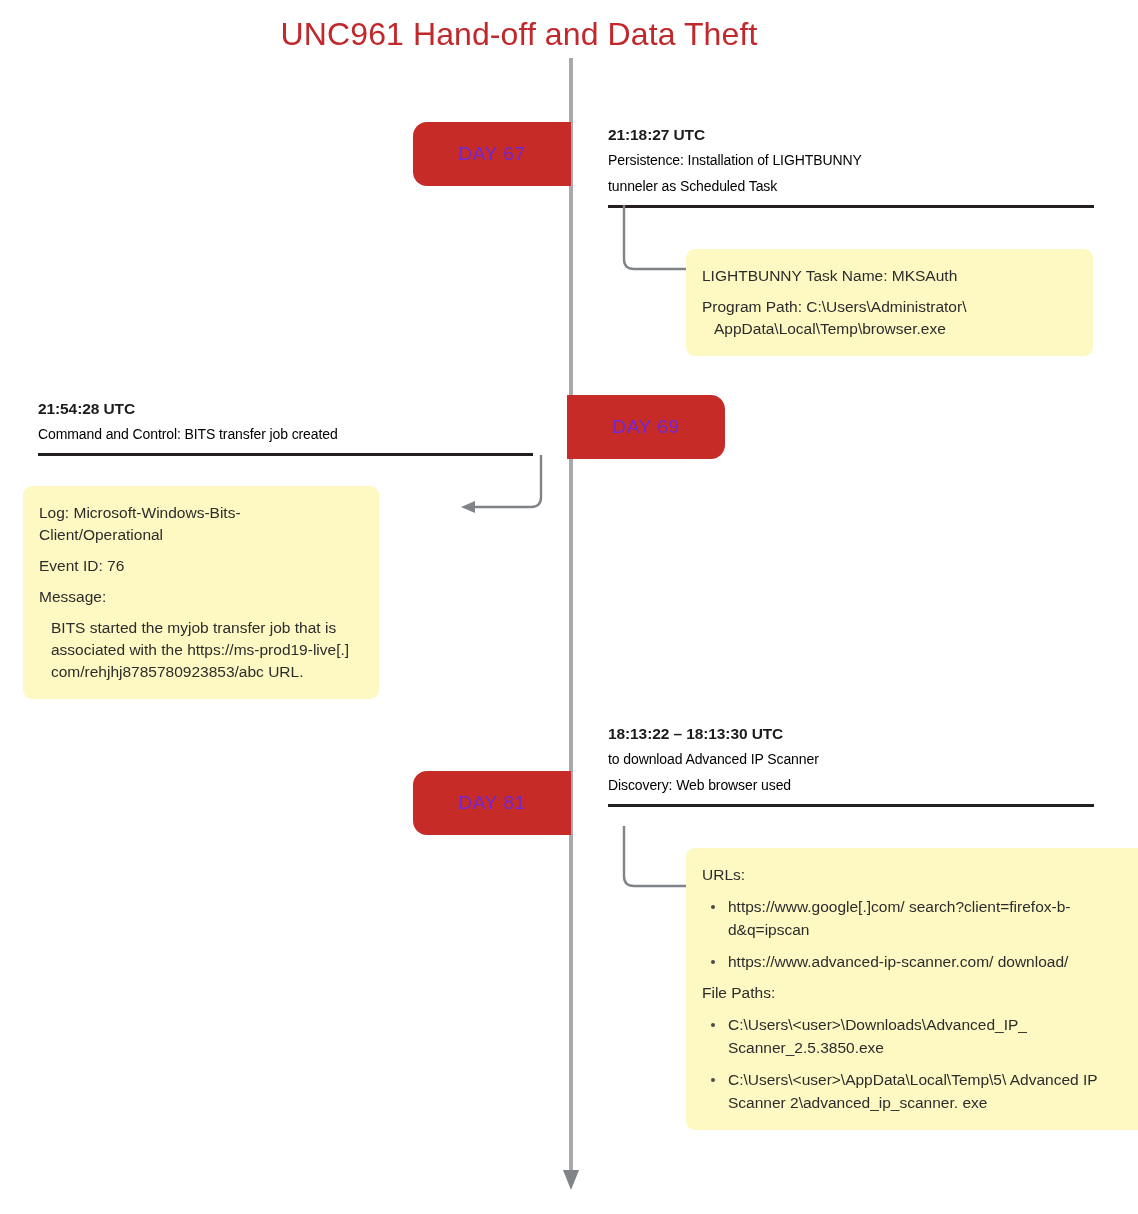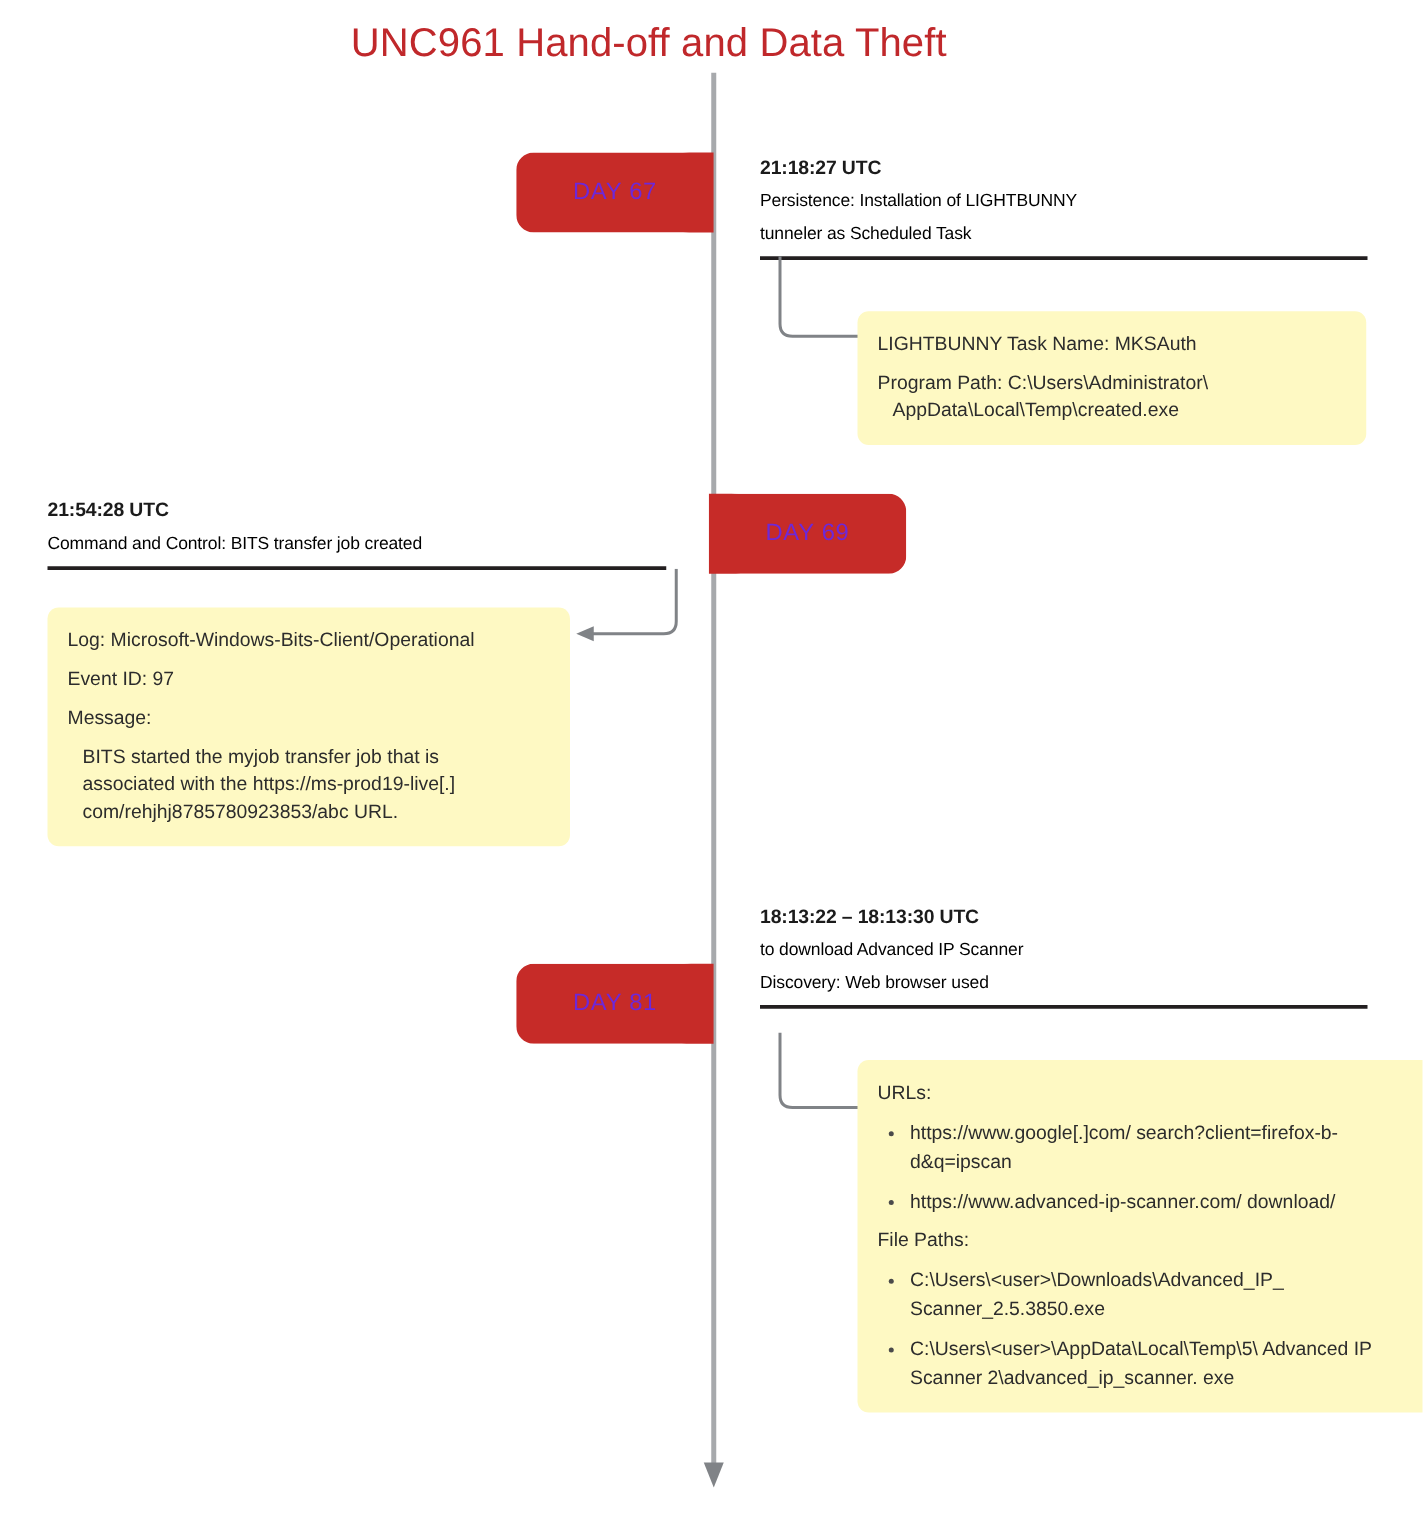--- a/index.html
+++ b/index.html
@@ -113,21 +113,21 @@
 
   <svg class="connector" style="left:620px;top:205px;" width="90" height="72">
     <path d="M4,0 V54 Q4,64 14,64 H72" fill="none" stroke="#808387" stroke-width="2.4"></path>
     <polygon points="70,58 84,64 70,70" fill="#808387"></polygon>
   </svg>
 
   <div class="panel" style="left:686px;top:249px;width:407px;">
     <div class="line">LIGHTBUNNY Task Name: MKSAuth</div>
     <div class="line">
       <span>Program Path:  C:\Users\Administrator\</span>
-      <span class="sub" style="display:block;">AppData\Local\Temp\created.exe</span>
+      <span class="sub" style="display:block;">AppData\Local\Temp\browser.exe</span>
     </div>
   </div>
 
   <div class="badge left" style="left:567px;top:395px;">
     <svg width="158" height="64" viewBox="0 0 158 64">
       <path d="M144,0 H30 C19,0 11,-0 0,-10 V74 C11,64 19,64 30,64 H144 C151.7,64 158,57.7 158,50 V14 C158,6.3 151.7,0 144,0 Z" fill="#c62b28"></path>
     </svg>
     <div class="badge-label">DAY 69</div>
   </div>
 
@@ -137,23 +137,23 @@
       <div>Command and Control: BITS transfer job created</div>
     </div>
     <div class="rule"></div>
   </div>
 
   <svg class="connector" style="left:455px;top:455px;" width="90" height="60">
     <path d="M86,0 V42 Q86,52 76,52 H18" fill="none" stroke="#808387" stroke-width="2.4"></path>
     <polygon points="20,46 6,52 20,58" fill="#808387"></polygon>
   </svg>
 
-  <div class="panel" style="left:38px;top:486px;width:418px;">
+  <div class="panel" style="left:23px;top:486px;width:356px;">
     <div class="line">Log: Microsoft-Windows-Bits-Client/Operational</div>
-    <div class="line">Event ID: 97</div>
+    <div class="line">Event ID: 76</div>
     <div class="line">Message:</div>
     <div class="line indent">
       <div>BITS started the myjob transfer job that is</div>
       <div>associated with the   https://ms-prod19-live[.]</div>
       <div>com/rehjhj8785780923853/abc URL.</div>
     </div>
   </div>
 
   <div class="badge right" style="left:413px;top:743px;margin-top:28px;">
     <svg width="158" height="64" viewBox="0 0 158 64">

